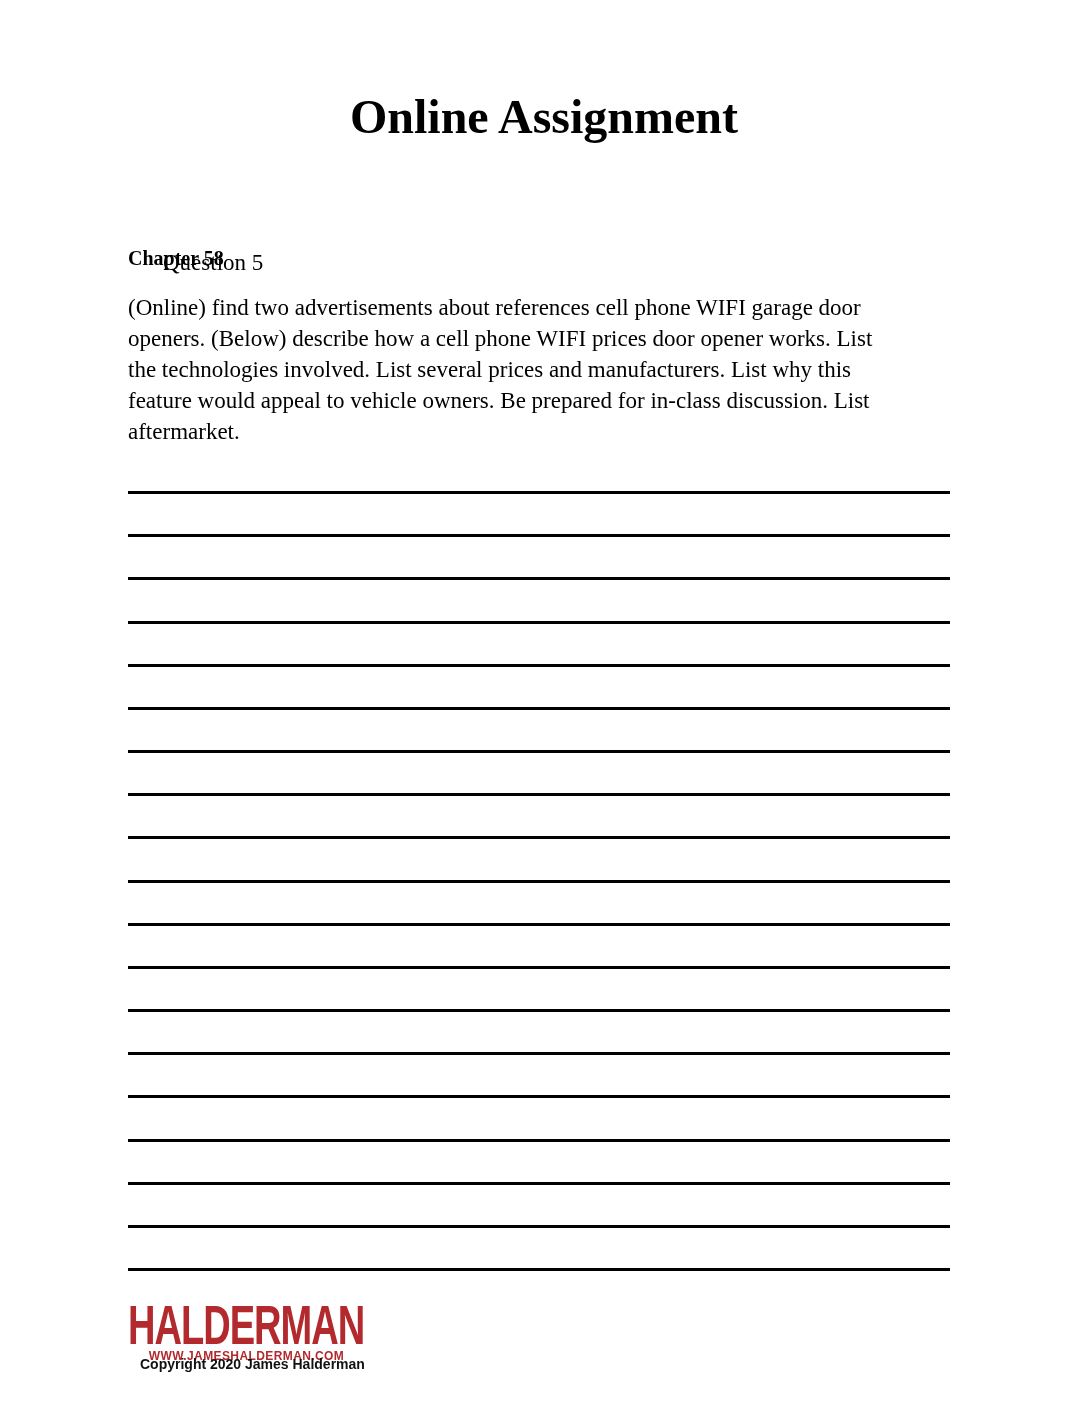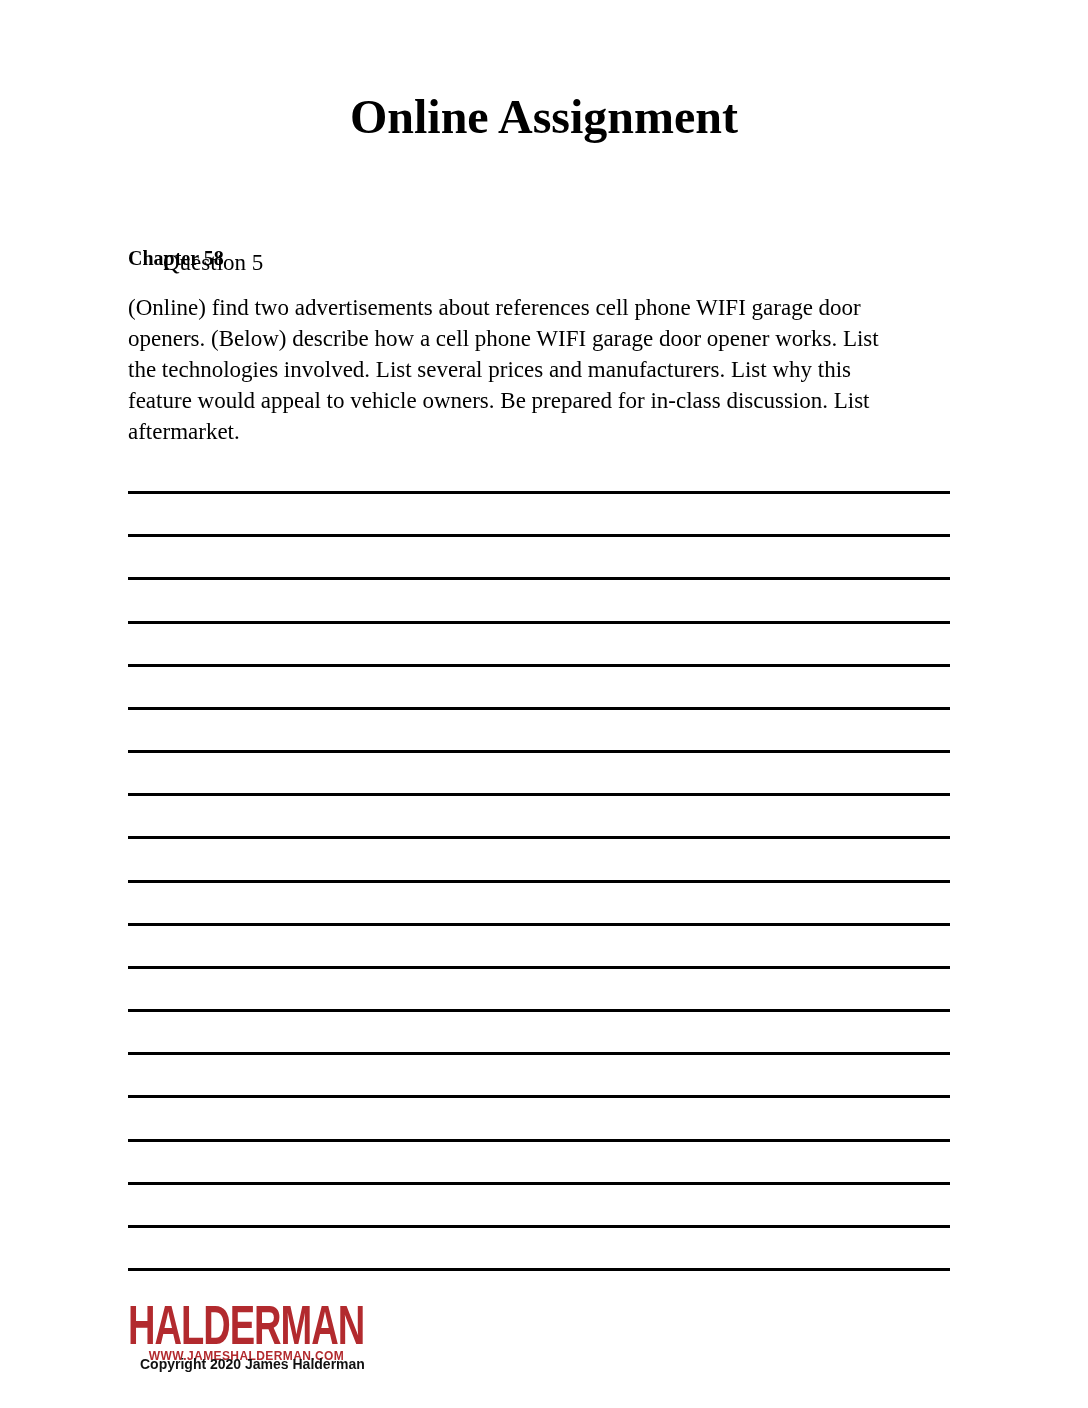--- a/index.html
+++ b/index.html
@@ -113,21 +113,21 @@
   <h1 class="title">Online Assignment</h1>
 
   <div class="chapter">
     <div>Chapter 58</div>
   </div>
 
   <div class="question-label">Question 5</div>
 
   <div class="question-text">
       <div class="q-line">(Online) find two advertisements about references cell phone WIFI garage door</div>
-      <div class="q-line">openers. (Below) describe how a cell phone WIFI garage door opener works. List</div>
+      <div class="q-line">openers. (Below) describe how a cell phone WIFI prices door opener works. List</div>
       <div class="q-line">the technologies involved. List several prices and manufacturers. List why this</div>
       <div class="q-line">feature would appeal to vehicle owners. Be prepared for in-class discussion. List</div>
       <div class="q-line">aftermarket.</div>
     </div>
 
   <div class="answer-lines">
       <div class="answer-line"></div>
       <div class="answer-line"></div>
       <div class="answer-line"></div>
       <div class="answer-line"></div>

